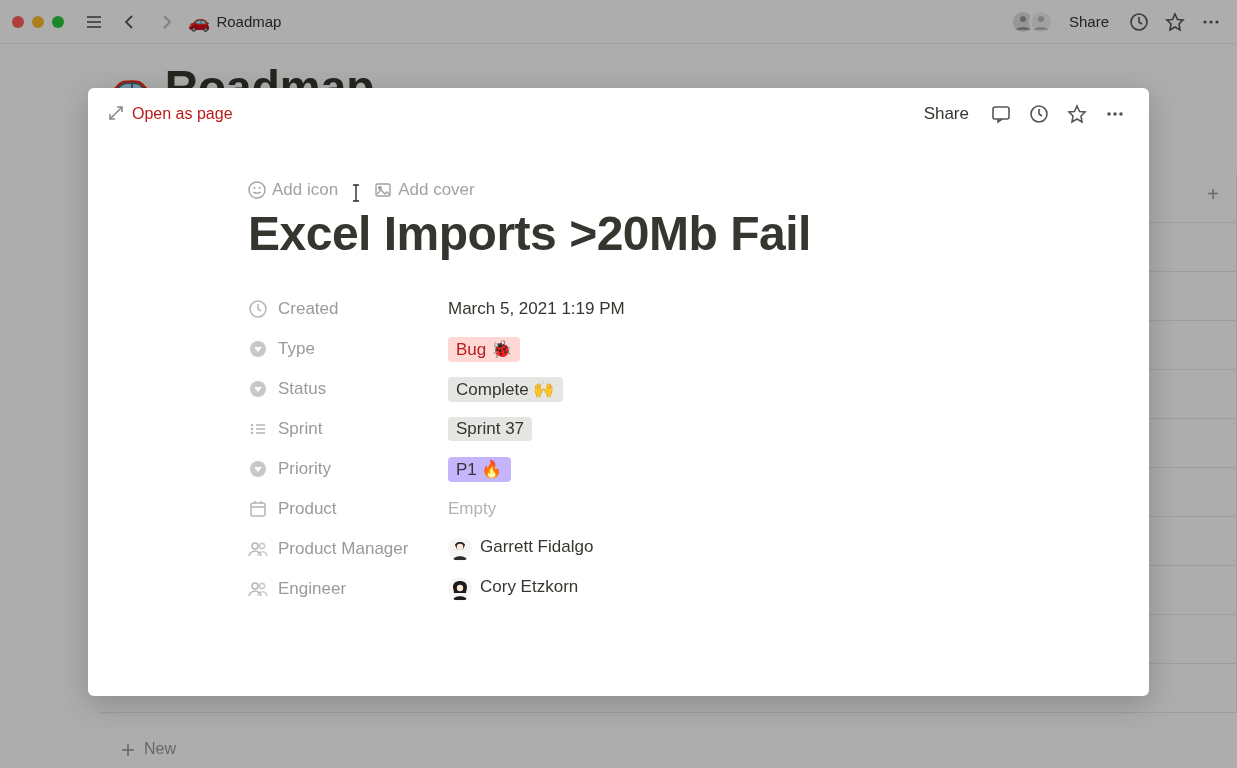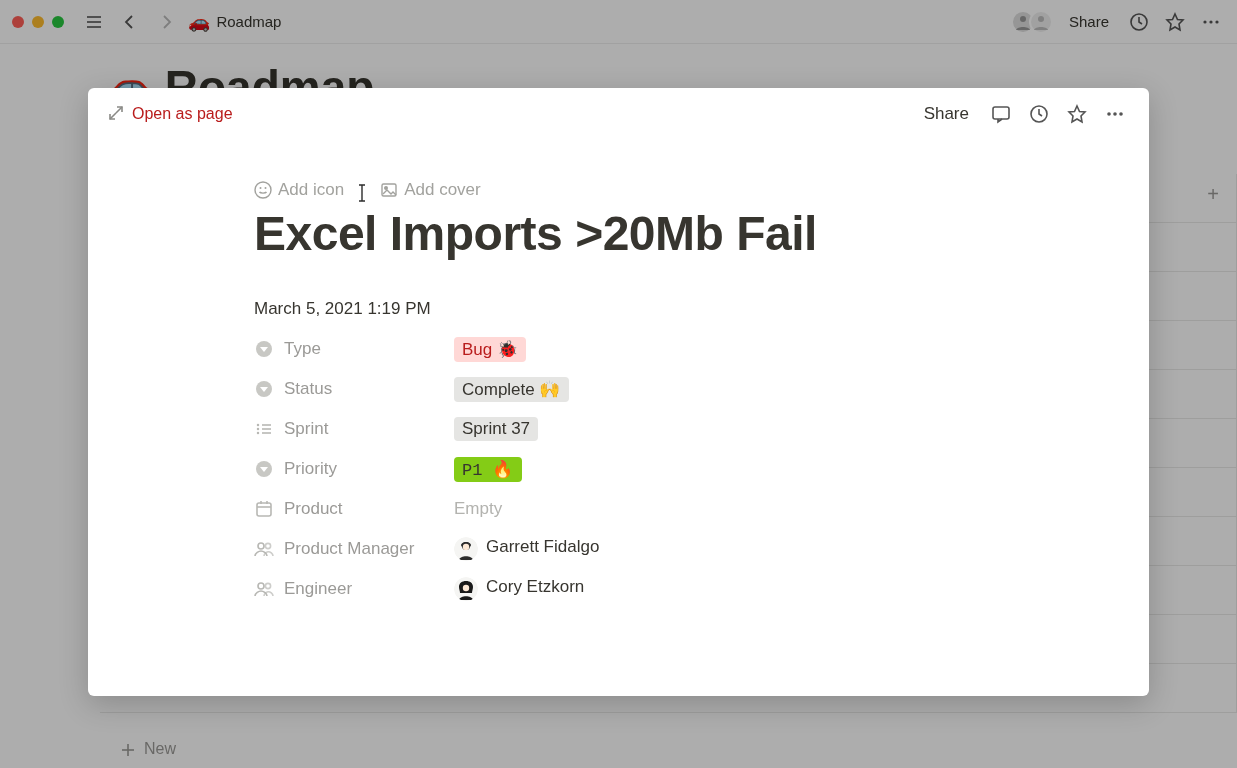--- a/index.html
+++ b/index.html
@@ -126,21 +126,20 @@
     color: #b91c1c; font-size: 16px; cursor: pointer;
   }
   .modal-header .spacer { flex:1; }
   .modal-header .share-btn { font-size: 17px; }
   .modal-body {
     padding-left: 160px;
     padding-right: 116px;
     padding-top: 40px;
     flex:1;
     overflow: auto;
-    margin-left: 6px;
   }
   .add-row { display:flex; align-items:center; gap:14px; color:#a2a29e; font-size:17px; margin-bottom: 6px;}
   .add-item { display:flex; align-items:center; gap:6px; cursor:pointer; }
   .page-title {
     font-size: 48px;
     font-weight: 800;
     letter-spacing: -0.5px;
     margin-top: 4px;
     margin-bottom: 28px;
   }
@@ -161,21 +160,21 @@
   }
   .empty { color:#b3b3af; }
   .pill {
     display:inline-flex; align-items:center;
     padding: 2px 8px;
     border-radius: 4px;
     font-size: 17px;
   }
   .pill-red { background:#ffd8d6; color:#b91c1c; }
   .pill-gray { background:#e5e5e3; color:#37352f; }
-  .pill-pink { background:#84cc16; color:#37352f;font-family:Liberation Mono, monospace; }
+  .pill-pink { background:#c4b5fd; color:#37352f; }
   .person-val { display:flex; gap:8px; }
   .person-avatar {
     width:24px; height:24px; border-radius:50%;
     display:flex; align-items:center; justify-content:center;
     overflow:hidden;
   }
   svg { display:block; }
   .text-cursor {
     display:inline-block; width:8px; height:20px; position:relative; top:3px;
   }
@@ -364,20 +363,29 @@
             <polyline points="3,13 7,9 11,13 13,11 16,14"></polyline>
           </svg>
         <span>Add cover</span>
       </div>
     </div>
 
     <h1 class="page-title">Excel Imports &gt;20Mb Fail</h1>
 
     <div id="prop-list">
         <div class="prop-row">
+          <div class="prop-label">
+            <span>
+              <svg width="20" height="20" viewBox="0 0 20 20" fill="none" stroke="#b8b8b4" stroke-width="1.6">
+                <circle cx="10" cy="10" r="8"></circle>
+                <polyline points="10,5 10,10 13,12"></polyline>
+              </svg>
+            </span>
+            <span>Created</span>
+          </div>
           <div class="prop-value">
             <span>March 5, 2021 1:19 PM</span>
           </div>
         </div>
         <div class="prop-row">
           <div class="prop-label">
             <span>
               <svg width="20" height="20" viewBox="0 0 20 20" fill="none" stroke="#b8b8b4" stroke-width="1.6">
                 <circle cx="10" cy="10" r="8" fill="#c8c8c4" stroke="none"></circle>
                 <polygon points="6,8 14,8 10,13" fill="#fff" stroke="none"></polygon>

